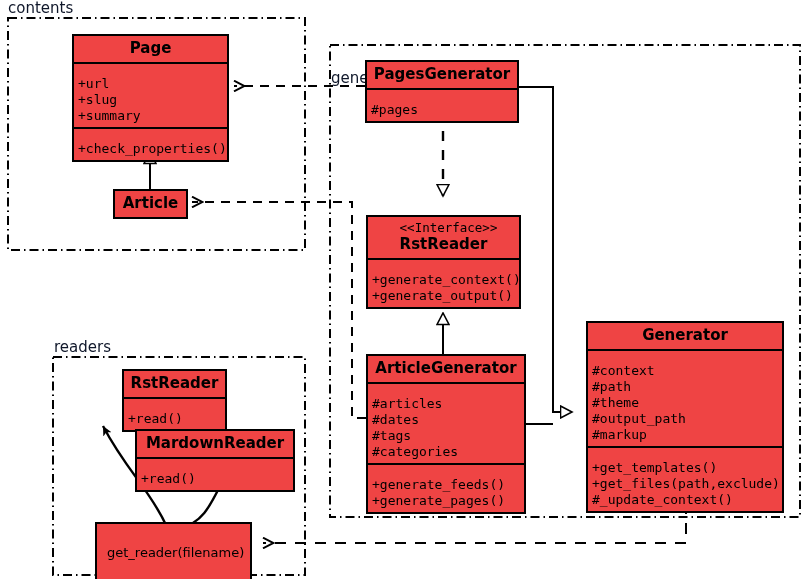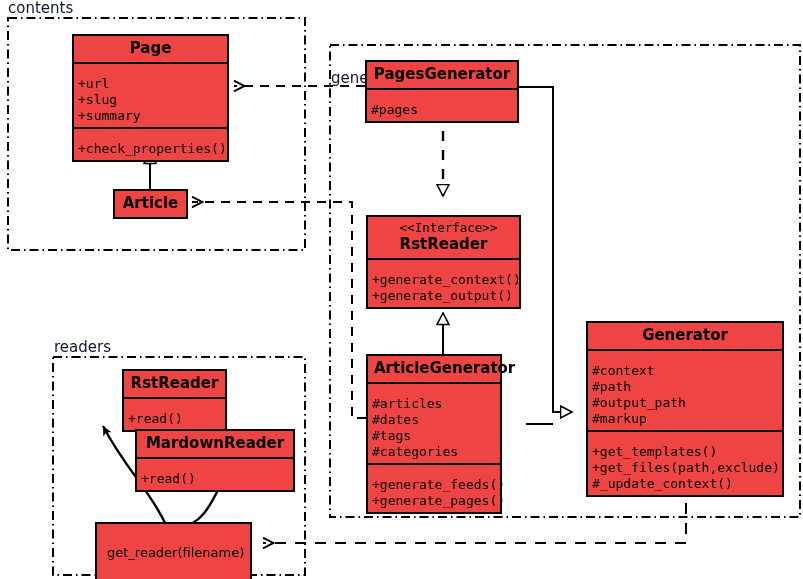--- a/index.html
+++ b/index.html
@@ -120,39 +120,40 @@
 
   <div class="cls" style="left:366px; top:215px; width:155px;">
     <div class="stereo">&lt;&lt;Interface&gt;&gt;</div>
     <div class="name" style="padding-top:1px;">RstReader</div>
     <div class="compartment sep">
       <div>+generate_context()</div>
       <div>+generate_output()</div>
     </div>
   </div>
 
-  <div class="cls" style="left:366px; top:354px; width:136px;">
+  <div class="cls" style="left:366px; top:354px; width:160px;">
     <div class="name">ArticleGenerator</div>
     <div class="compartment sep">
       <div>#articles</div>
       <div>#dates</div>
       <div>#tags</div>
       <div>#categories</div>
     </div>
     <div class="compartment sep">
       <div>+generate_feeds()</div>
       <div>+generate_pages()</div>
     </div>
   </div>
 
   <div class="cls" style="left:586px; top:321px; width:198px;">
     <div class="name">Generator</div>
     <div class="compartment sep">
       <div>#context</div>
       <div>#path</div>
+      <div>#theme</div>
       <div>#output_path</div>
       <div>#markup</div>
     </div>
     <div class="compartment sep">
       <div>+get_templates()</div>
       <div>+get_files(path,exclude)</div>
       <div>#_update_context()</div>
     </div>
   </div>
 

